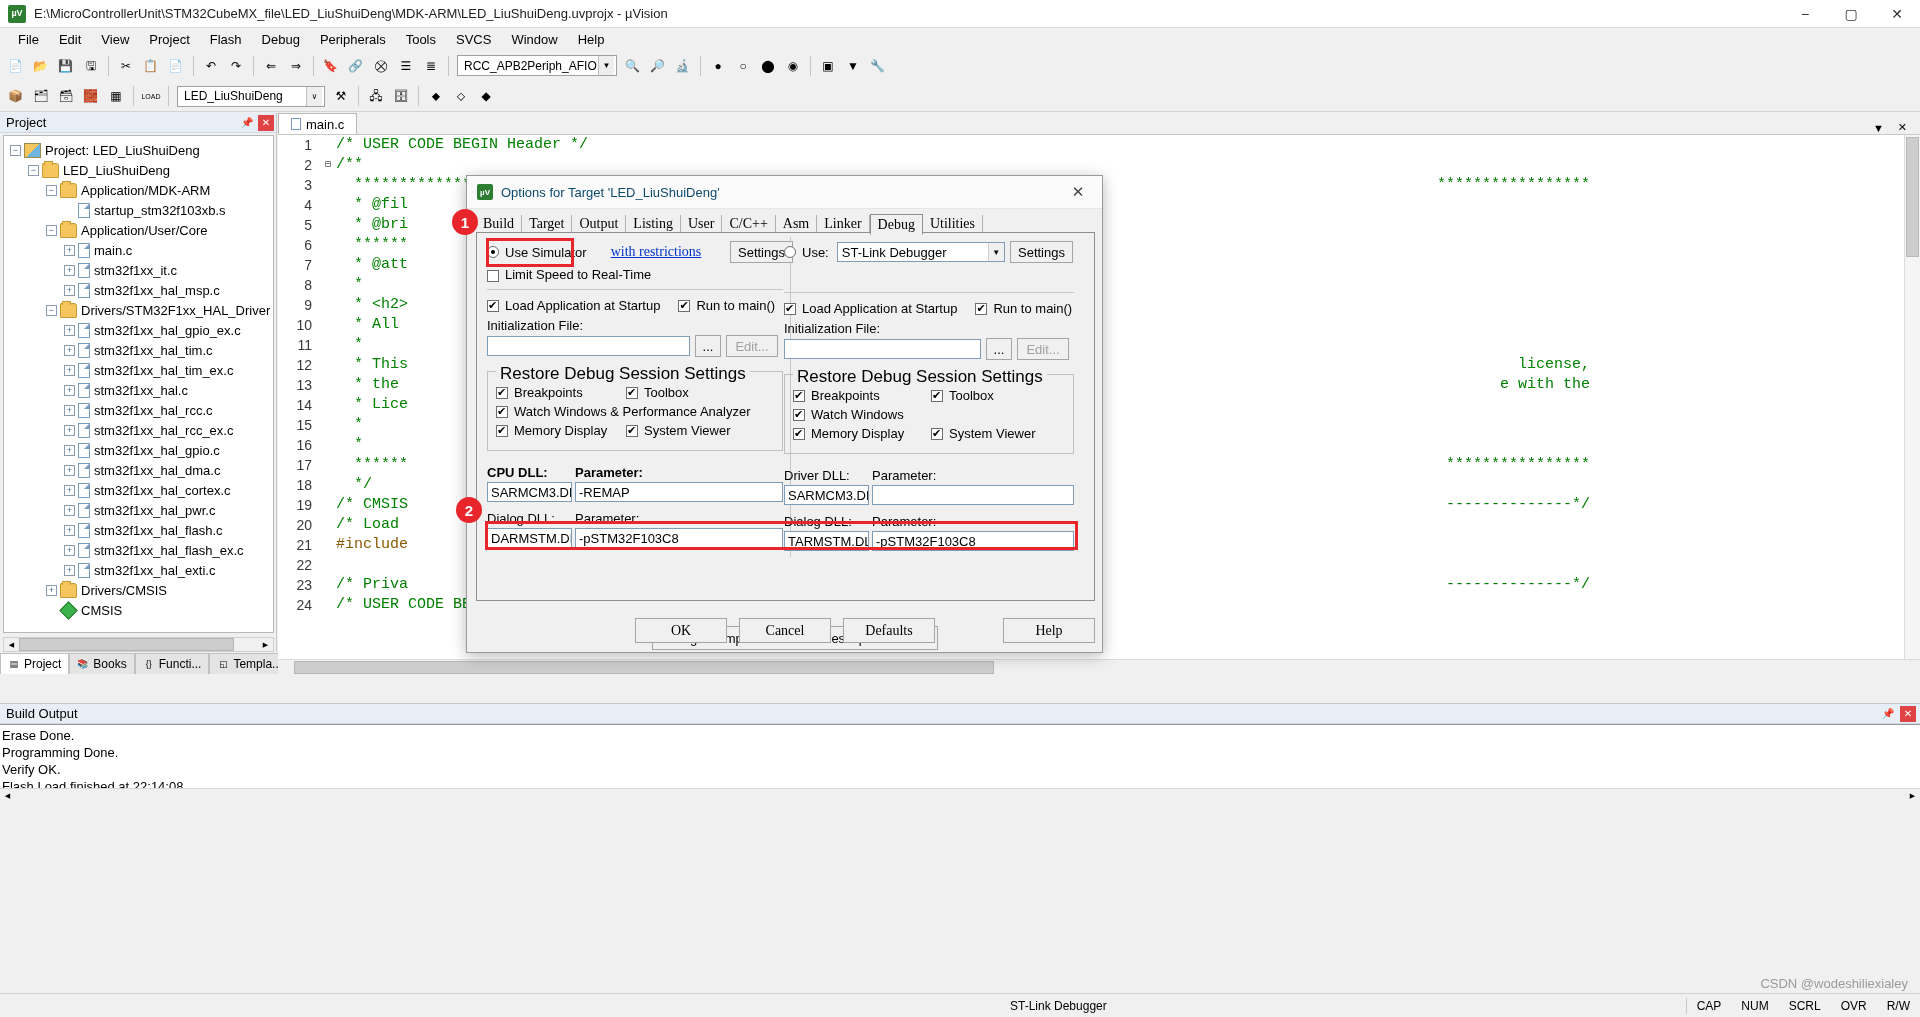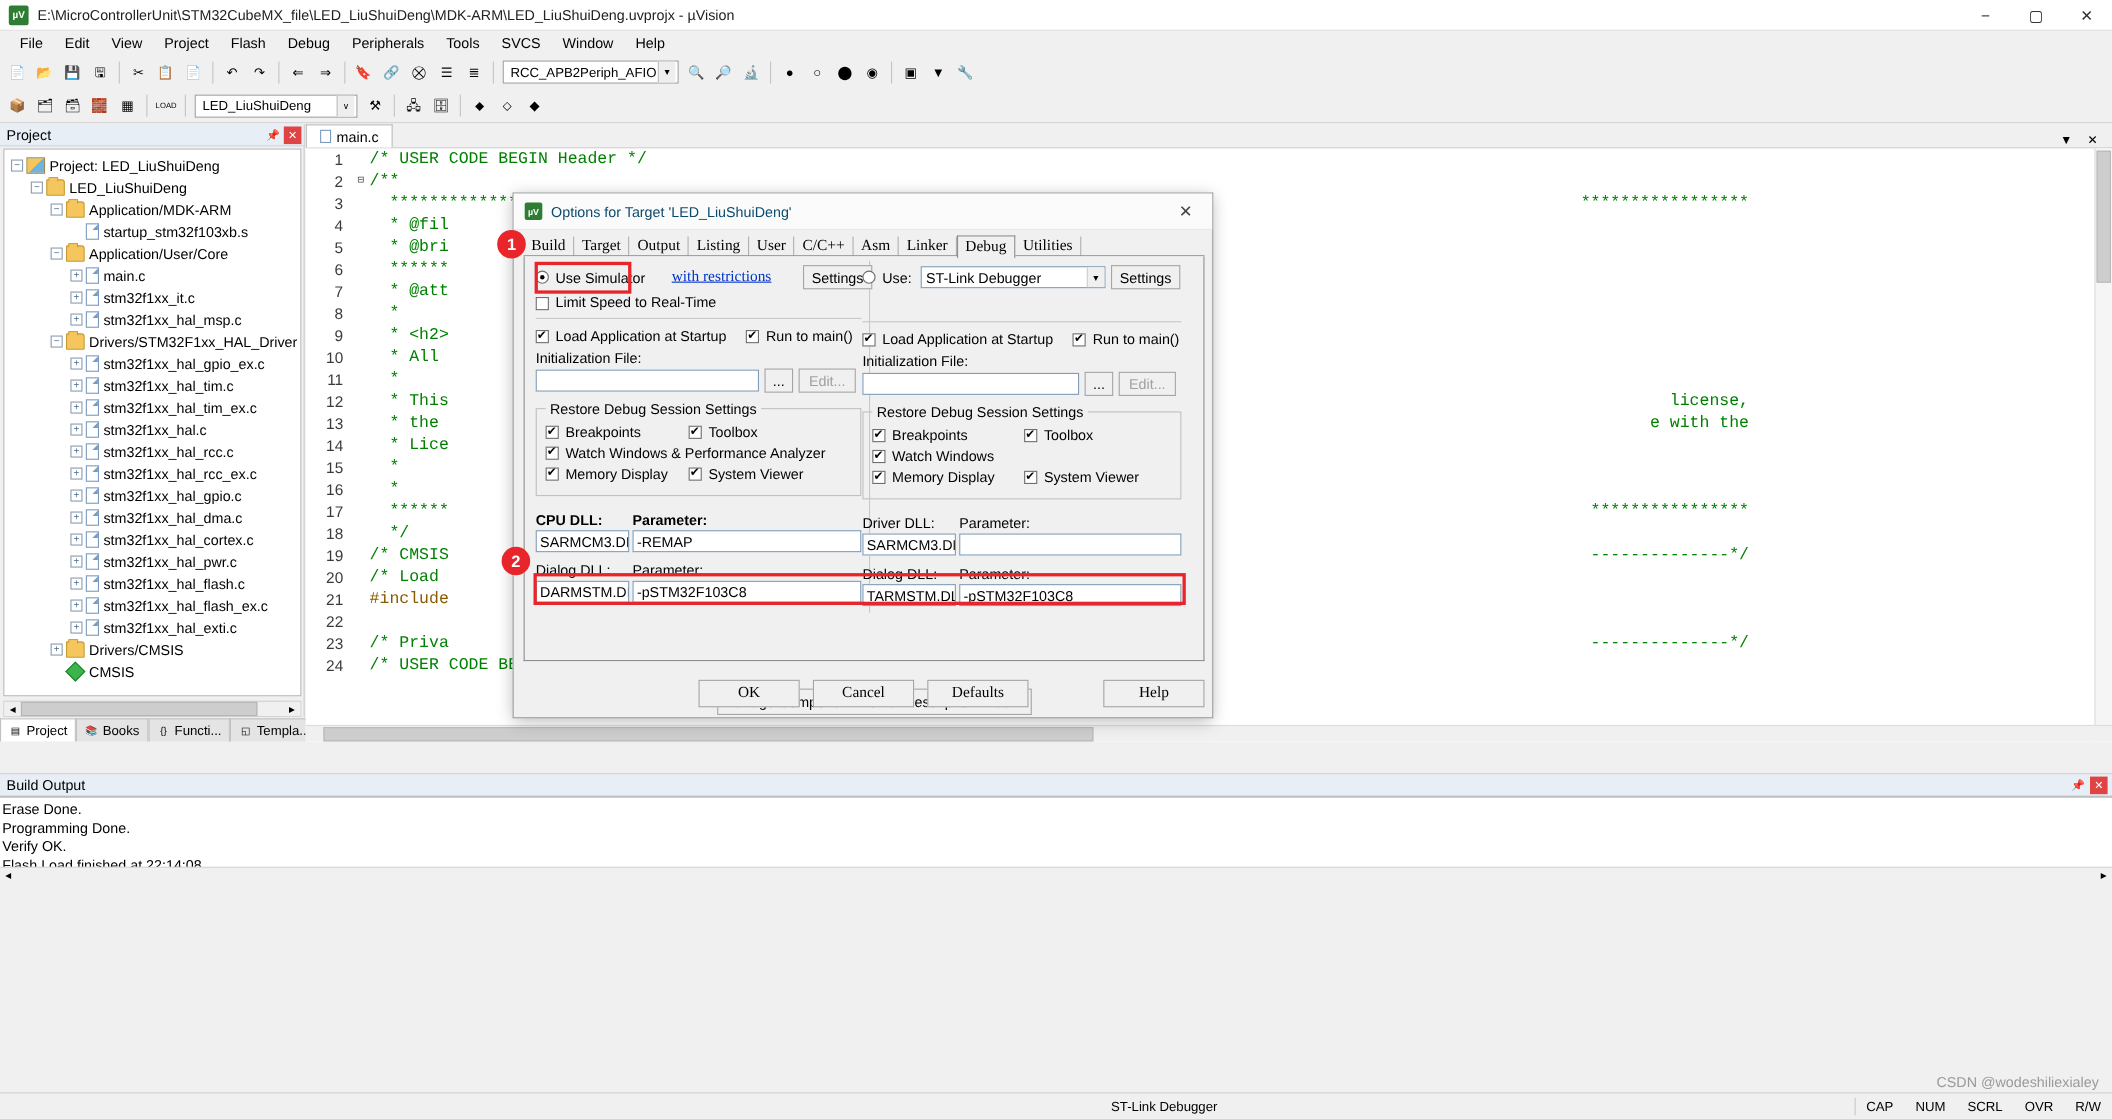--- a/index.html
+++ b/index.html
@@ -280,21 +280,21 @@
   .fieldlbl { font-size:13px; color:#000; margin:3px 0 2px 0; }
   .txtin {
     height:20px; border:1px solid #7f9db9; background:#fff; font-size:13px;
     display:flex; align-items:center; padding:0 3px; overflow:hidden; white-space:nowrap;
   }
   .grp {
     border:1px solid #c0c0c0; position:relative; padding:11px 8px 7px 8px;
   }
   .grp > .gtitle {
     position:absolute; left:8px; top:-8px; background:#f0f0f0; padding:0 4px;
-    font-size:13px; color:#000;
+    font-size:17px; color:#000;
   }
   .combo {
     height:20px; border:1px solid #7f9db9; background:#fff; display:flex;
     align-items:center; padding-left:4px; font-size:13px;
   }
   .combo .ca {
     margin-left:auto; width:16px; height:18px; background:#f0f0f0;
     border-left:1px solid #d0d0d0; display:flex; align-items:center;
     justify-content:center; font-size:8px;
   }

